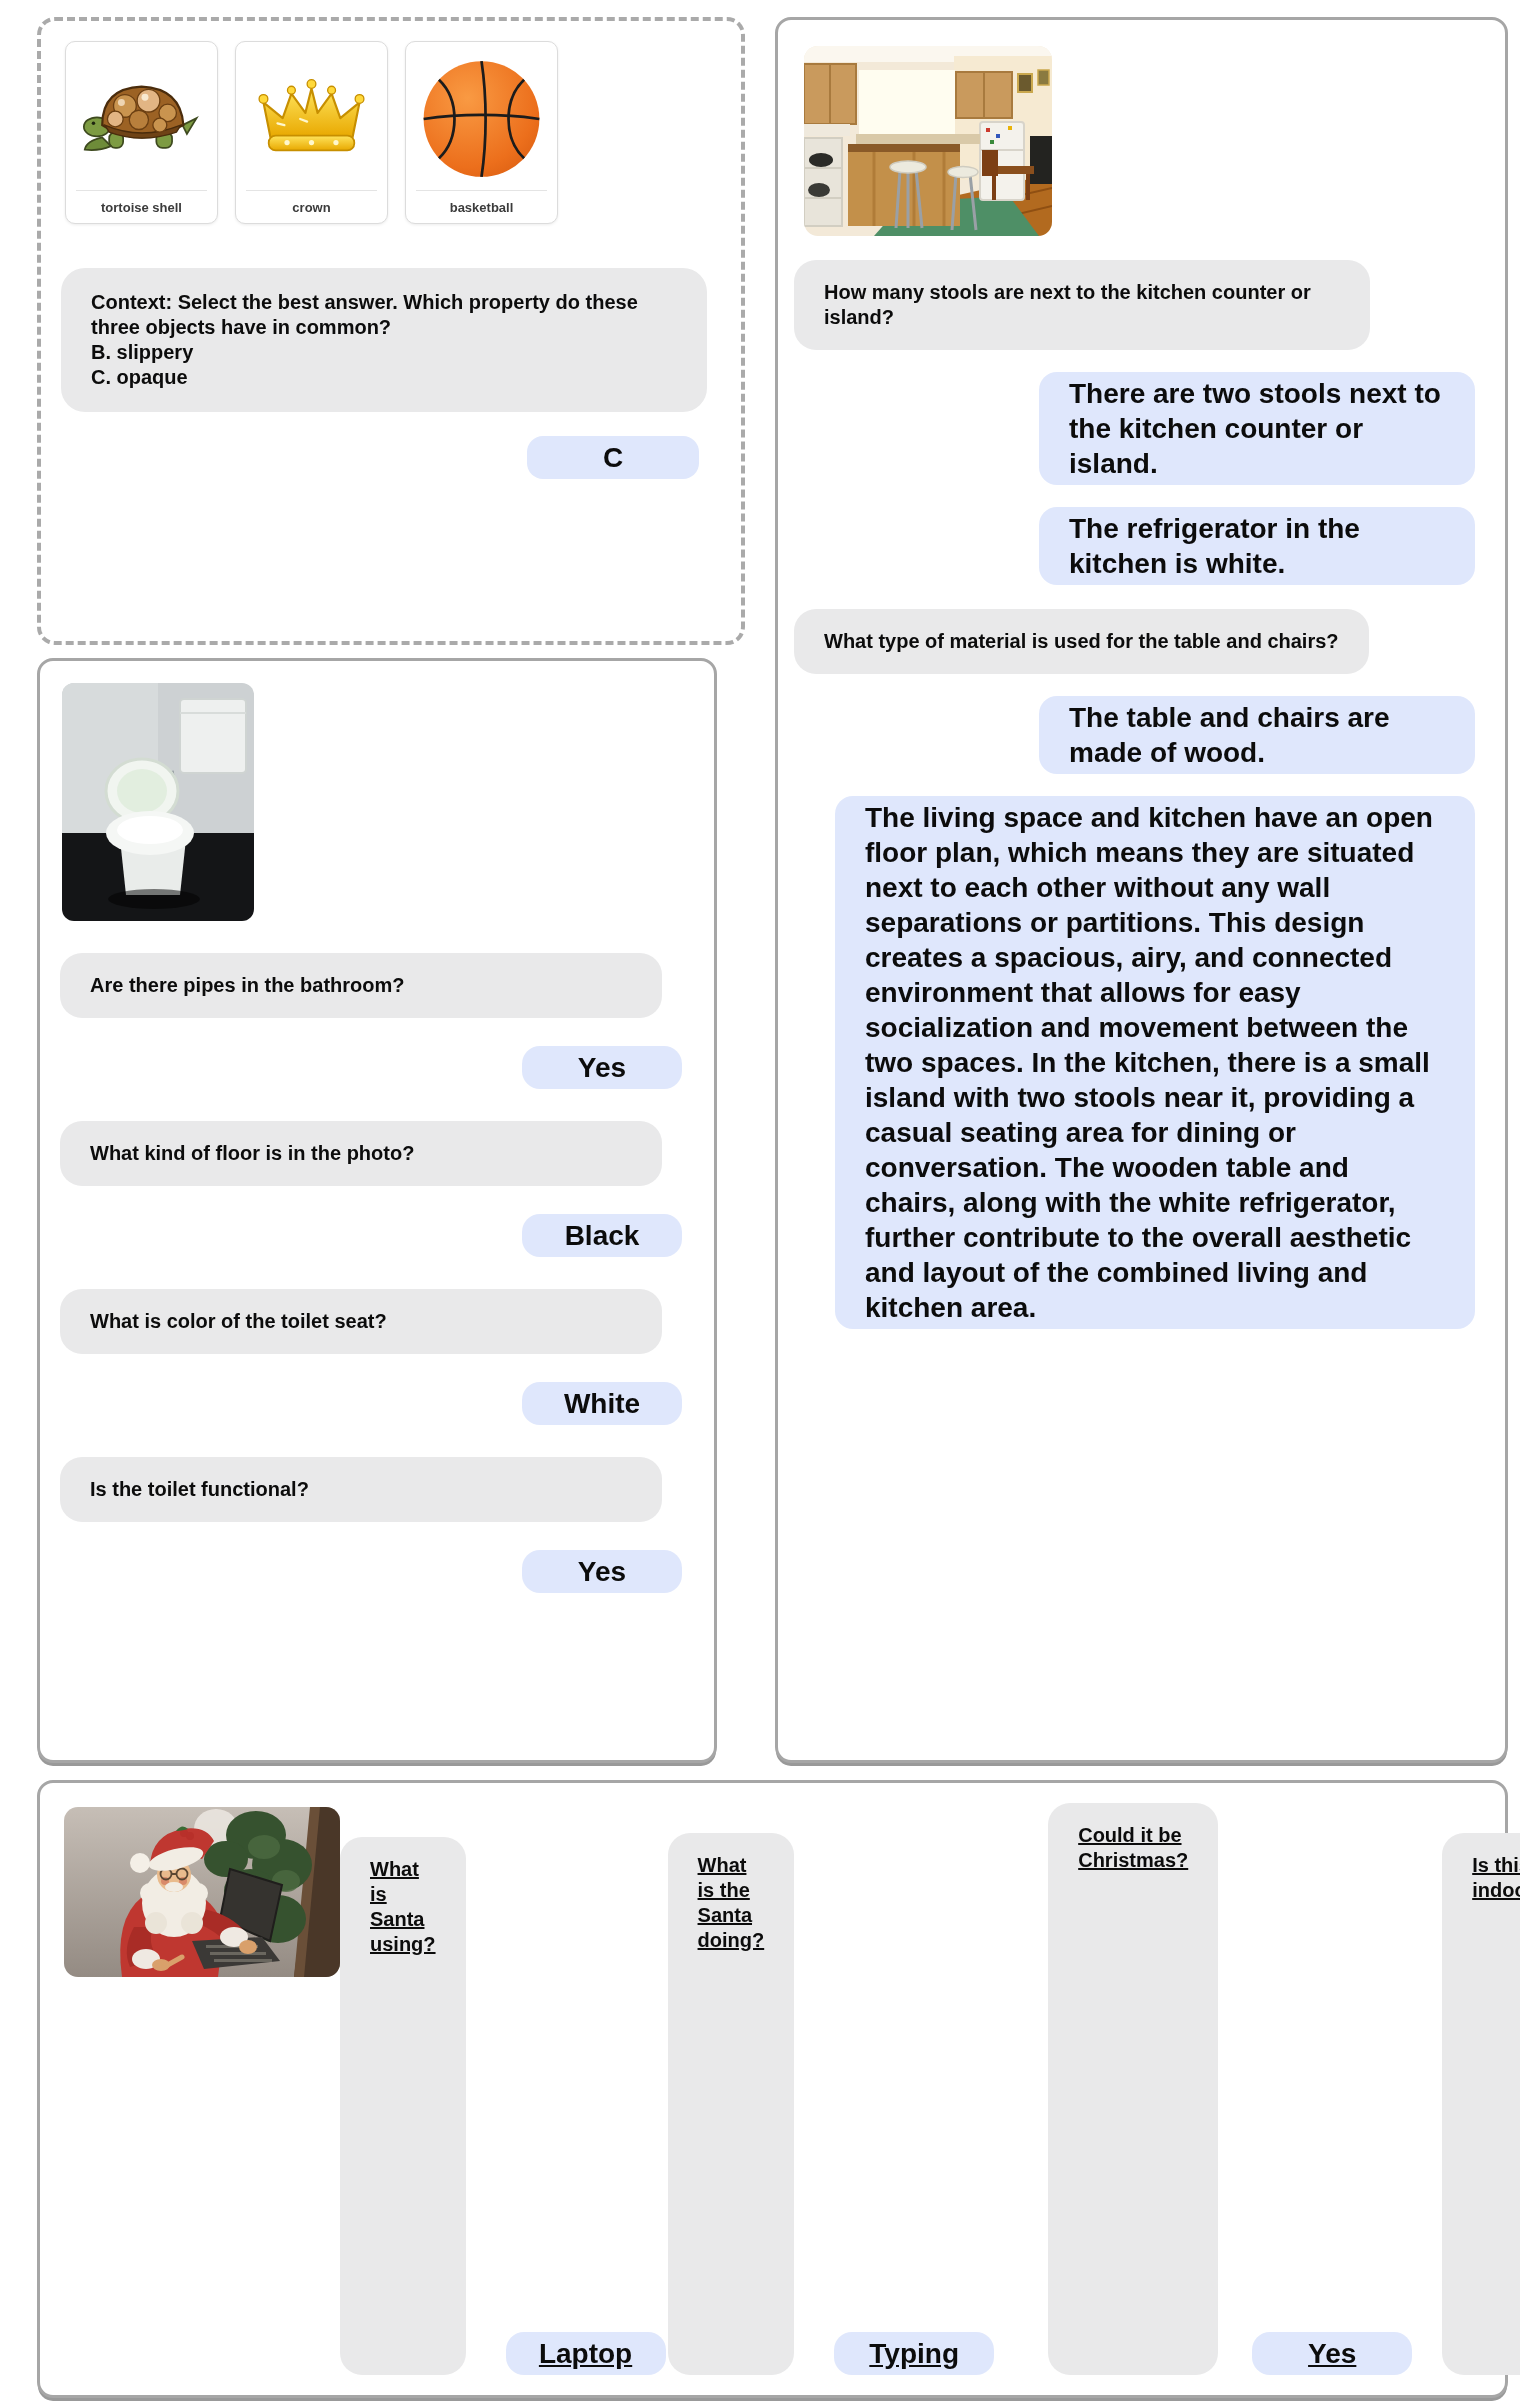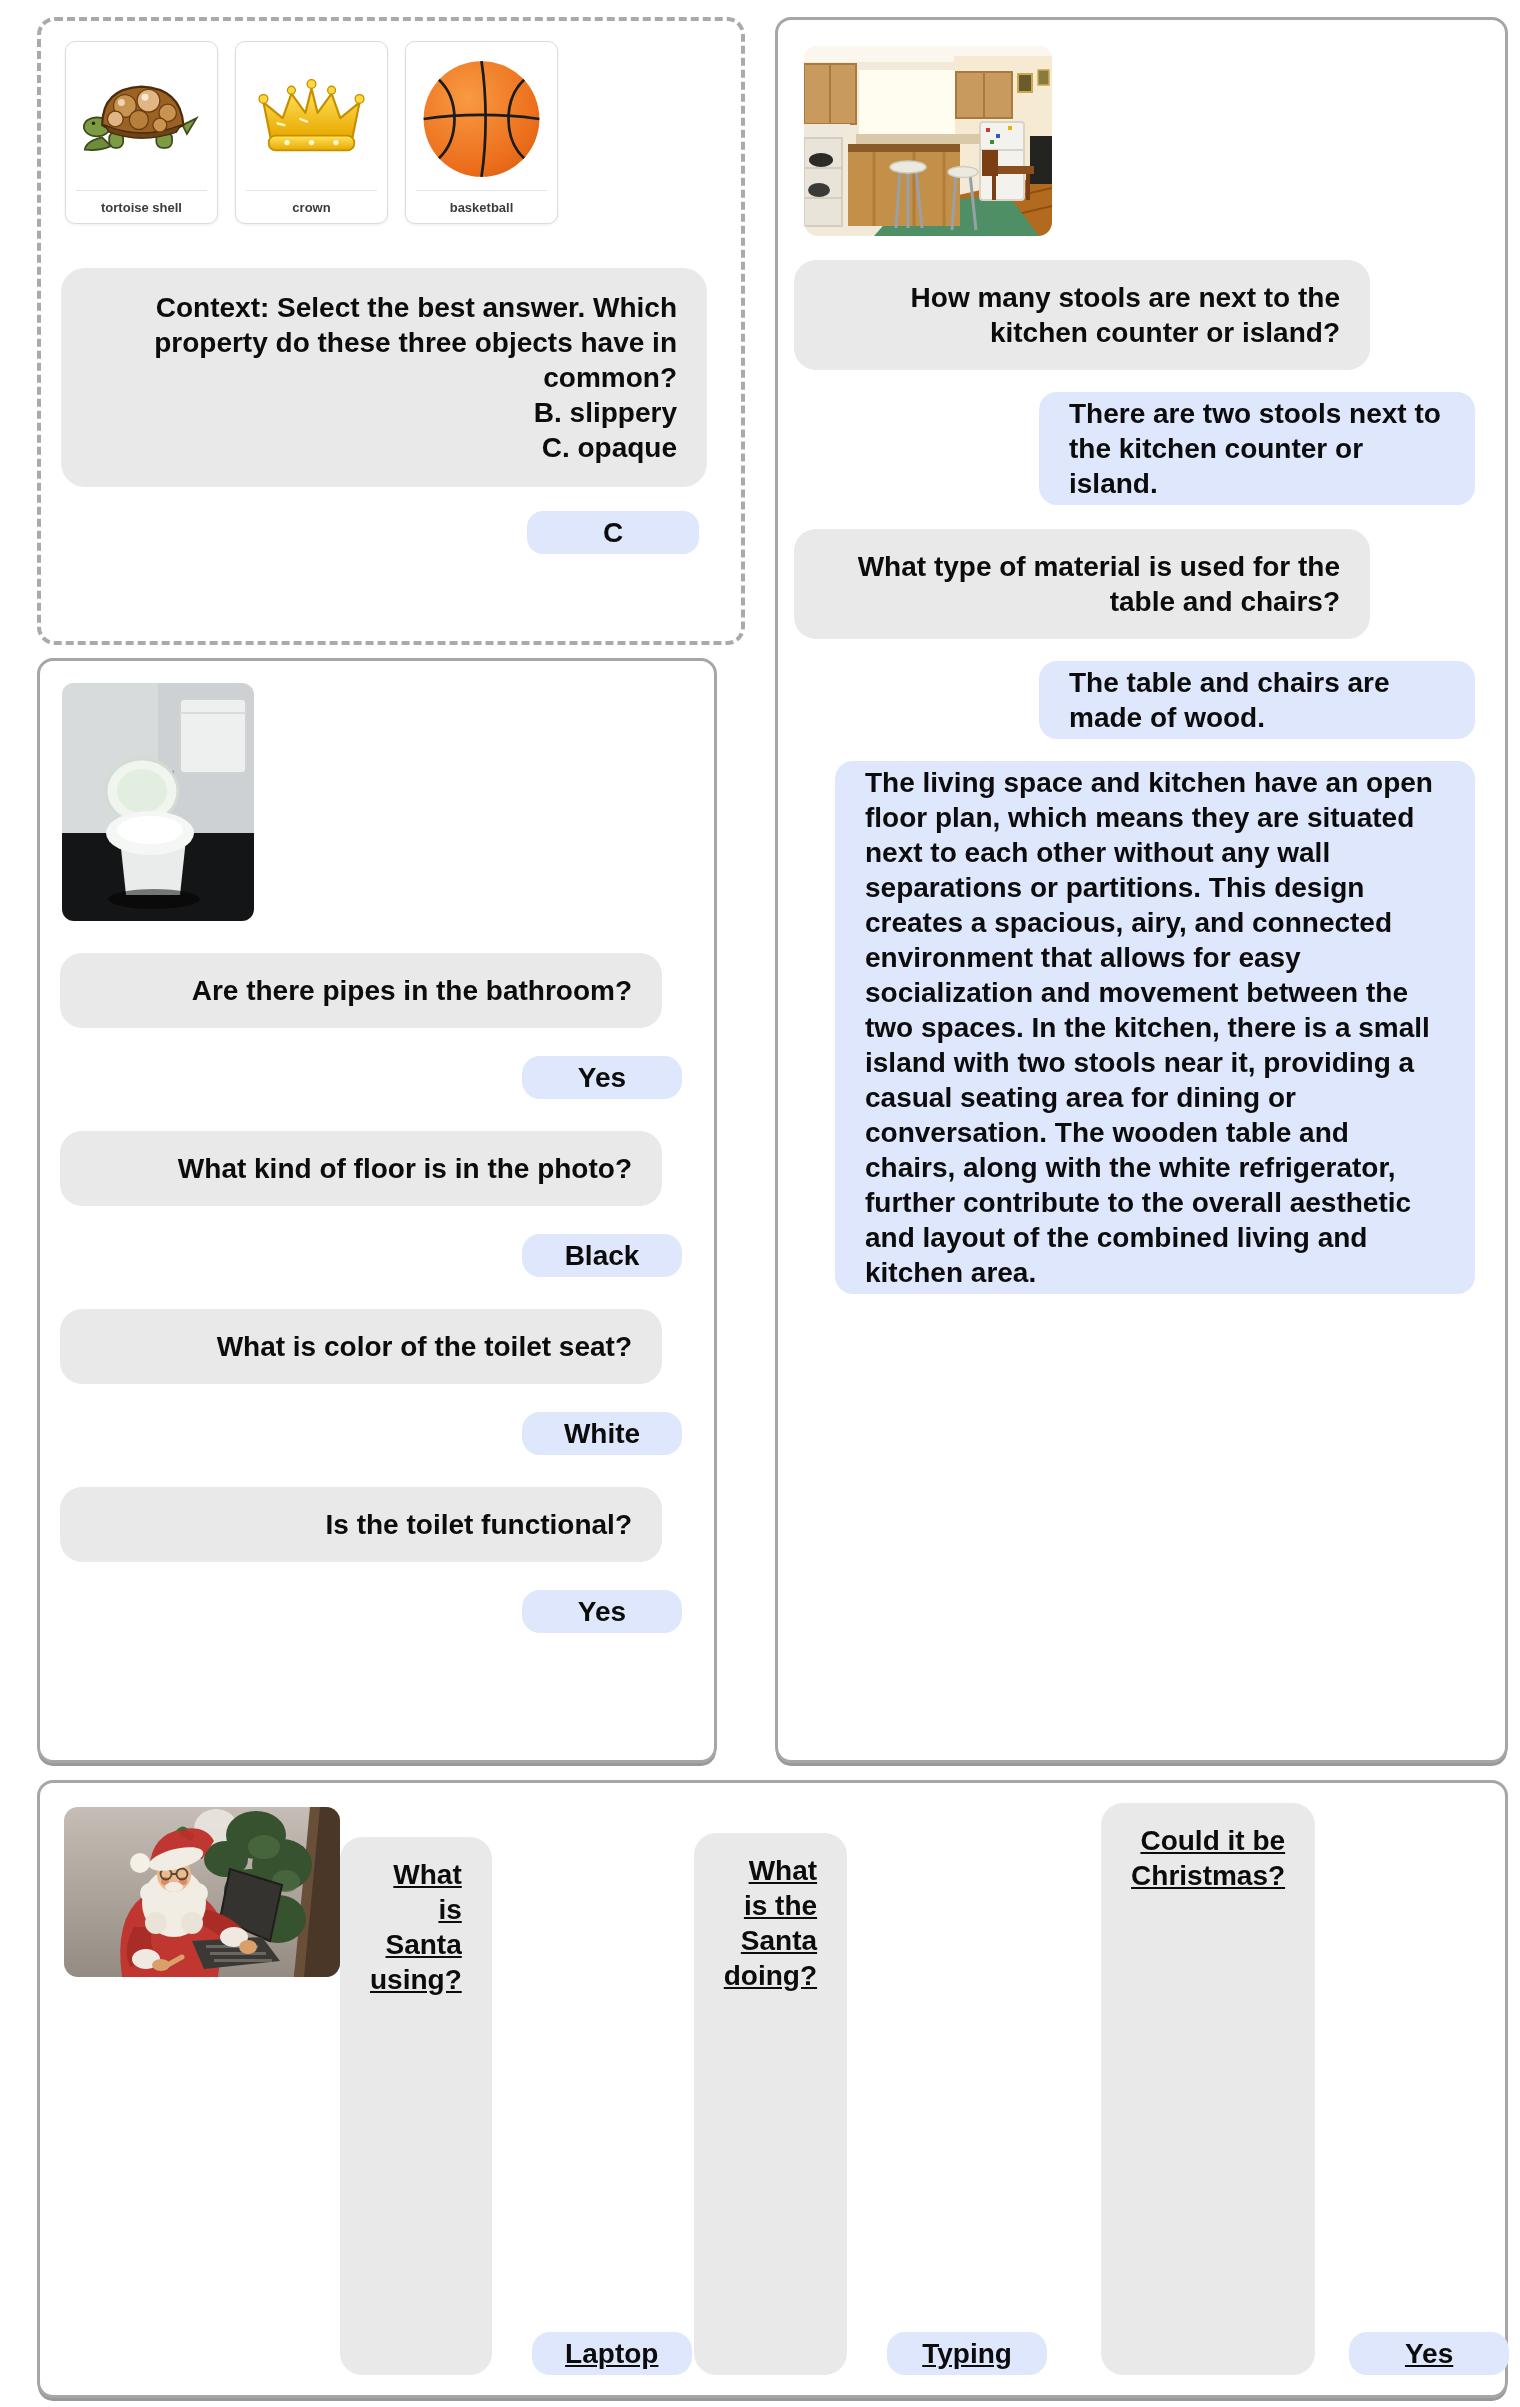--- a/index.html
+++ b/index.html
@@ -26,21 +26,21 @@
   .card{width:153px;height:183px;background:#fff;border:1.5px solid #dcdcdc;border-radius:10px;
         box-shadow:0 1px 3px rgba(0,0,0,.08);display:flex;flex-direction:column;overflow:hidden;}
   .card-img{flex:1;display:flex;align-items:center;justify-content:center;padding:8px 10px 2px;}
   .card-img svg{width:100%;height:100%;}
   .card-divider{height:1px;background:#e4e4e4;margin:0 10px;}
   .card-label{height:32px;display:flex;align-items:center;justify-content:center;
               font-size:13px;font-weight:700;color:#3c3c3c;}
 
   
   .q-bubble{background:var(--q-bg);border-radius:22px;padding:20px 30px;
-            font-size:28px;font-weight:700;line-height:1.25;color:var(--ink);align-self:stretch;text-align:right;}
+            font-size:20px;font-weight:700;line-height:1.25;color:var(--ink);align-self:stretch;}
   .a-bubble{background:var(--a-bg);border-radius:18px;padding:4px 30px;
             font-size:28px;font-weight:700;line-height:1.25;color:var(--ink);
             align-self:flex-end;width:fit-content;}
   .a-short{min-width:160px;text-align:center;}
 
   
   #panel-commonsense .q-bubble{margin-top:44px;margin-right:14px;border-radius:24px;padding:22px 30px;}
   #panel-commonsense .a-bubble{margin-top:24px;margin-right:22px;min-width:172px;border-radius:16px;}
 
   
@@ -229,20 +229,21 @@
           <path d="M152,128 L148,184 M166,128 L172,184"></path>
         </g>
         <ellipse cx="104" cy="121" rx="18" ry="6" fill="#eceade" stroke="#cfccc0" stroke-width="1.5"></ellipse>
         <ellipse cx="159" cy="126" rx="15" ry="5.5" fill="#eceade" stroke="#cfccc0" stroke-width="1.5"></ellipse>
       </svg>
     </div>
 
     <div class="q-bubble">How many stools are next to the kitchen counter or island?</div>
     <div class="a-bubble">There are two stools next to the kitchen counter or island.</div>
 
+    <div class="a-bubble">The refrigerator in the kitchen is white.</div>
 
     <div class="q-bubble">What type of material is used for the table and chairs?</div>
     <div class="a-bubble">The table and chairs are made of wood.</div>
 
     <div class="a-bubble long">The living space and kitchen have an open floor plan, which means they are situated next to each other without any wall separations or partitions. This design creates a spacious, airy, and connected environment that allows for easy socialization and movement between the two spaces. In the kitchen, there is a small island with two stools near it, providing a casual seating area for dining or conversation. The wooden table and chairs, along with the white refrigerator, further contribute to the overall aesthetic and layout of the combined living and kitchen area.</div>
   </section>
 
   <section class="panel solid" id="panel-santa">
     <div class="col col-left">
       <div class="photo">

